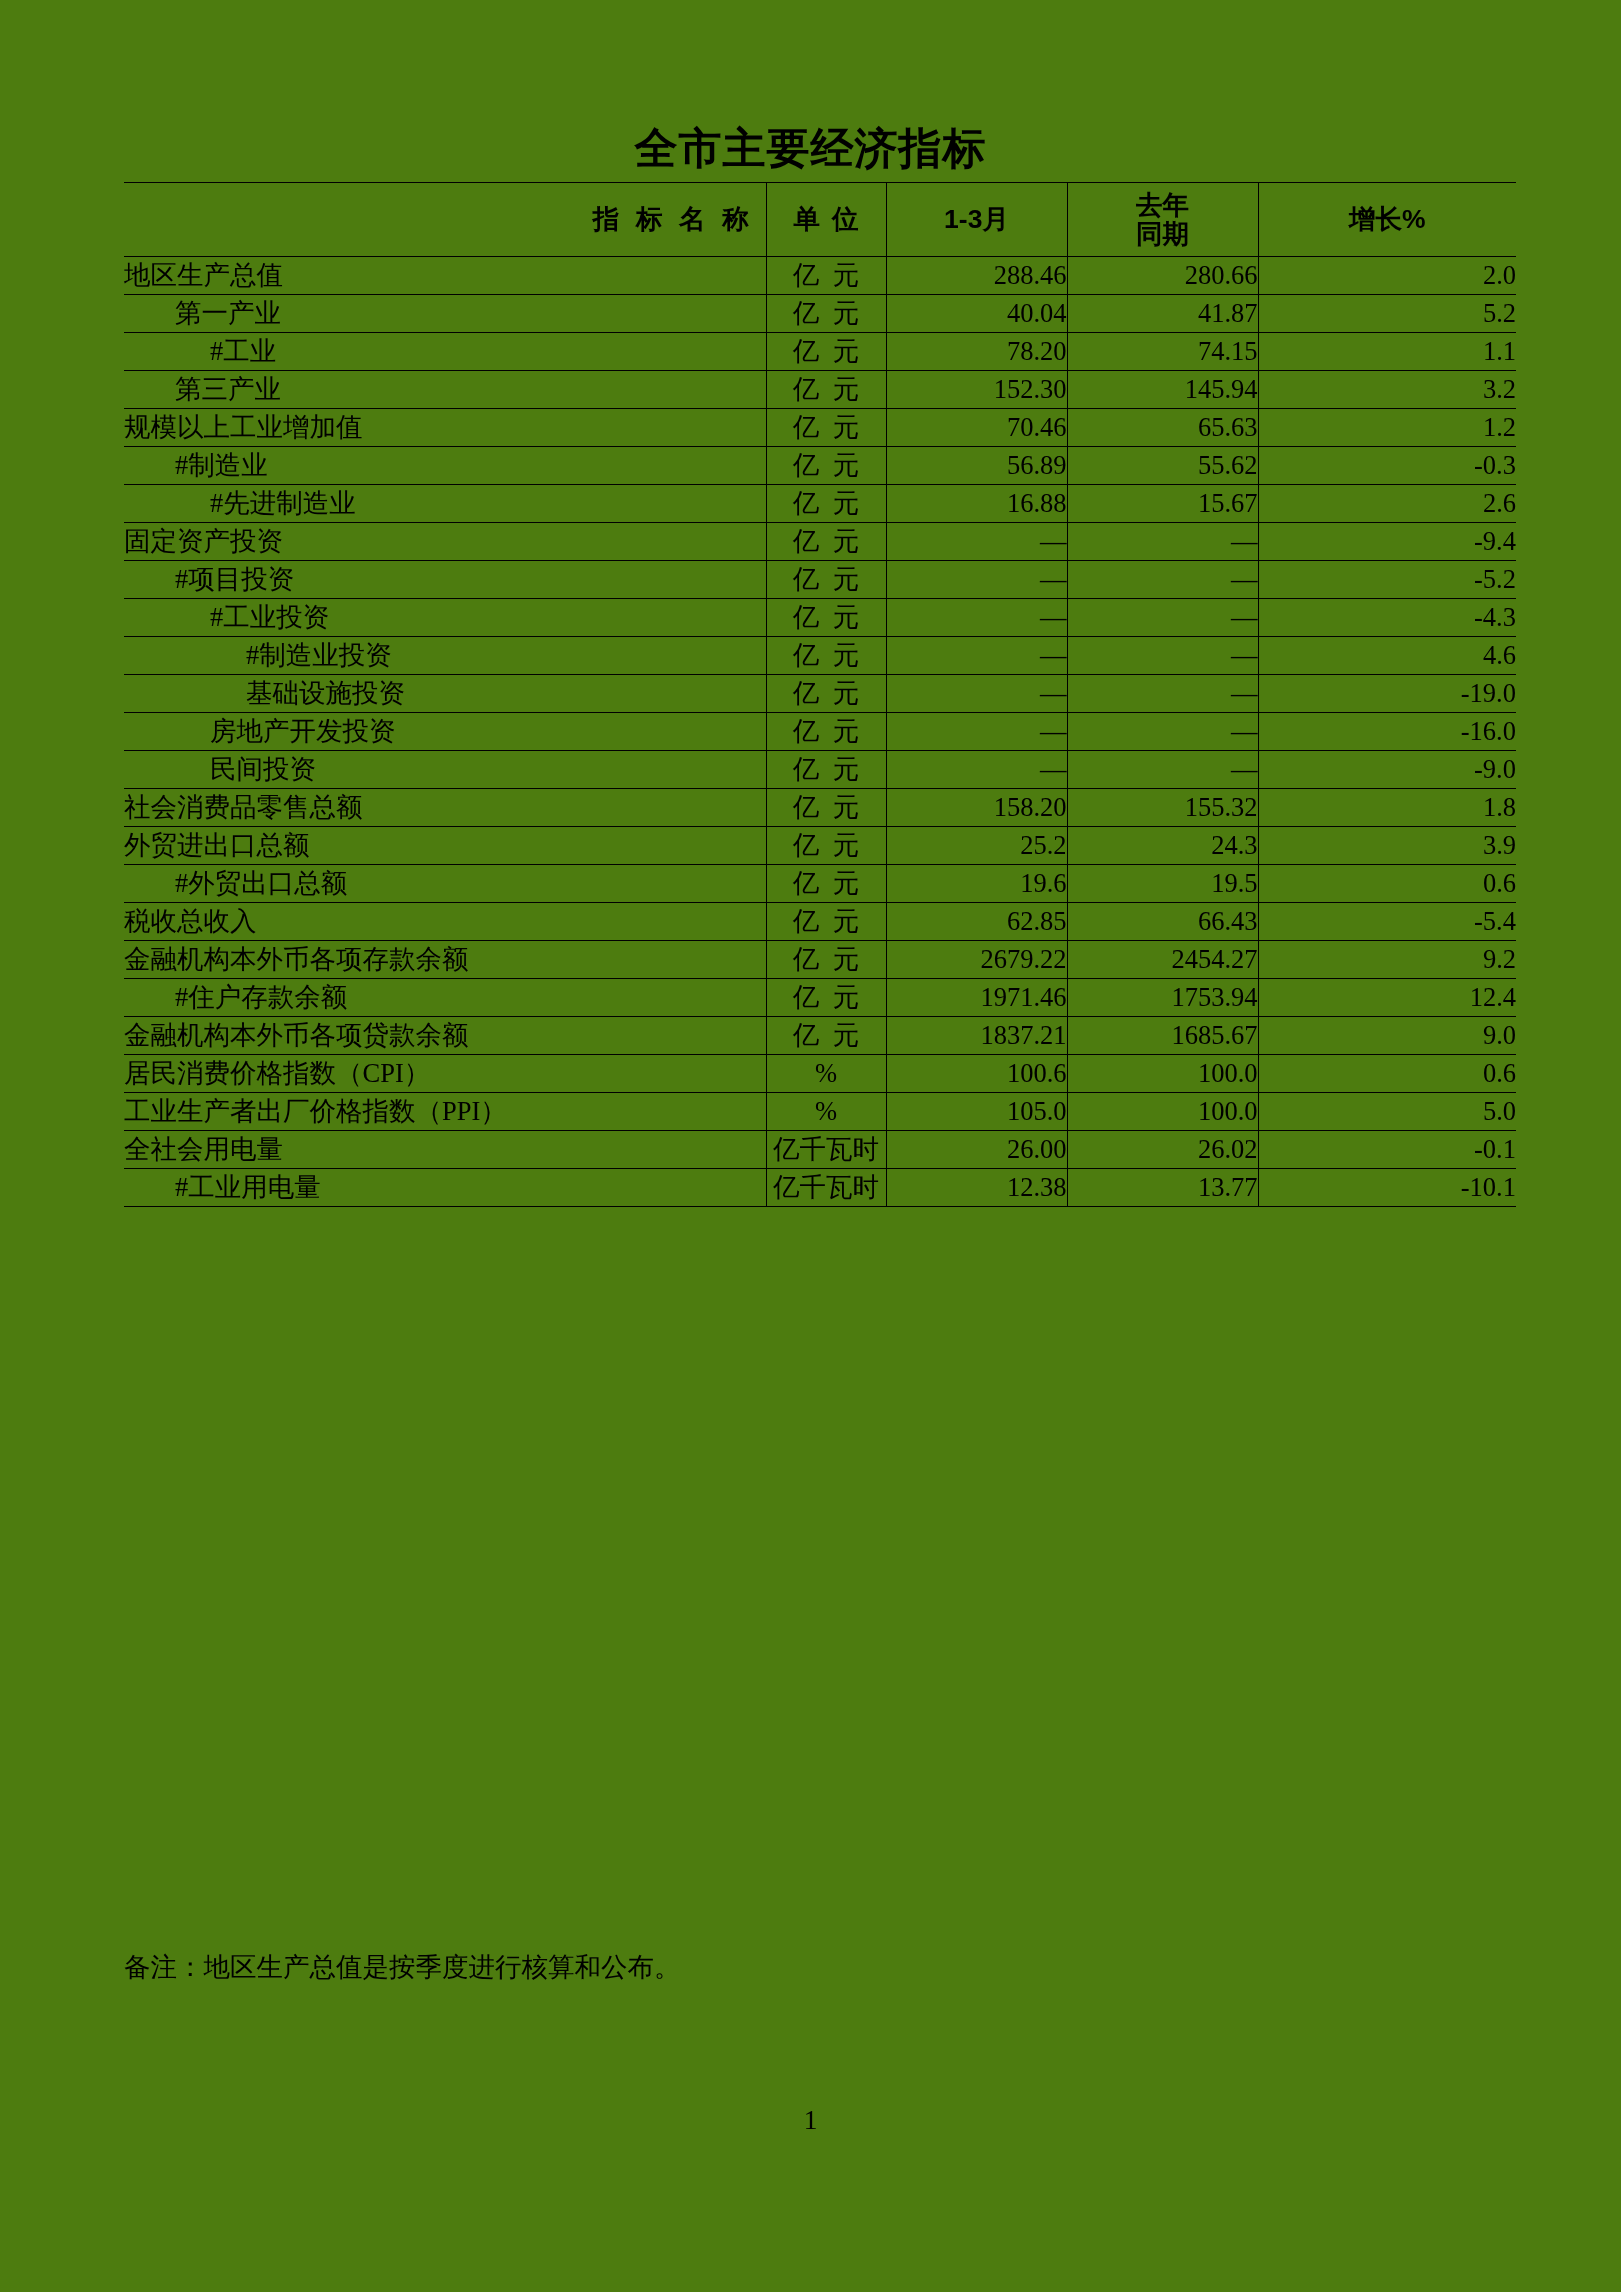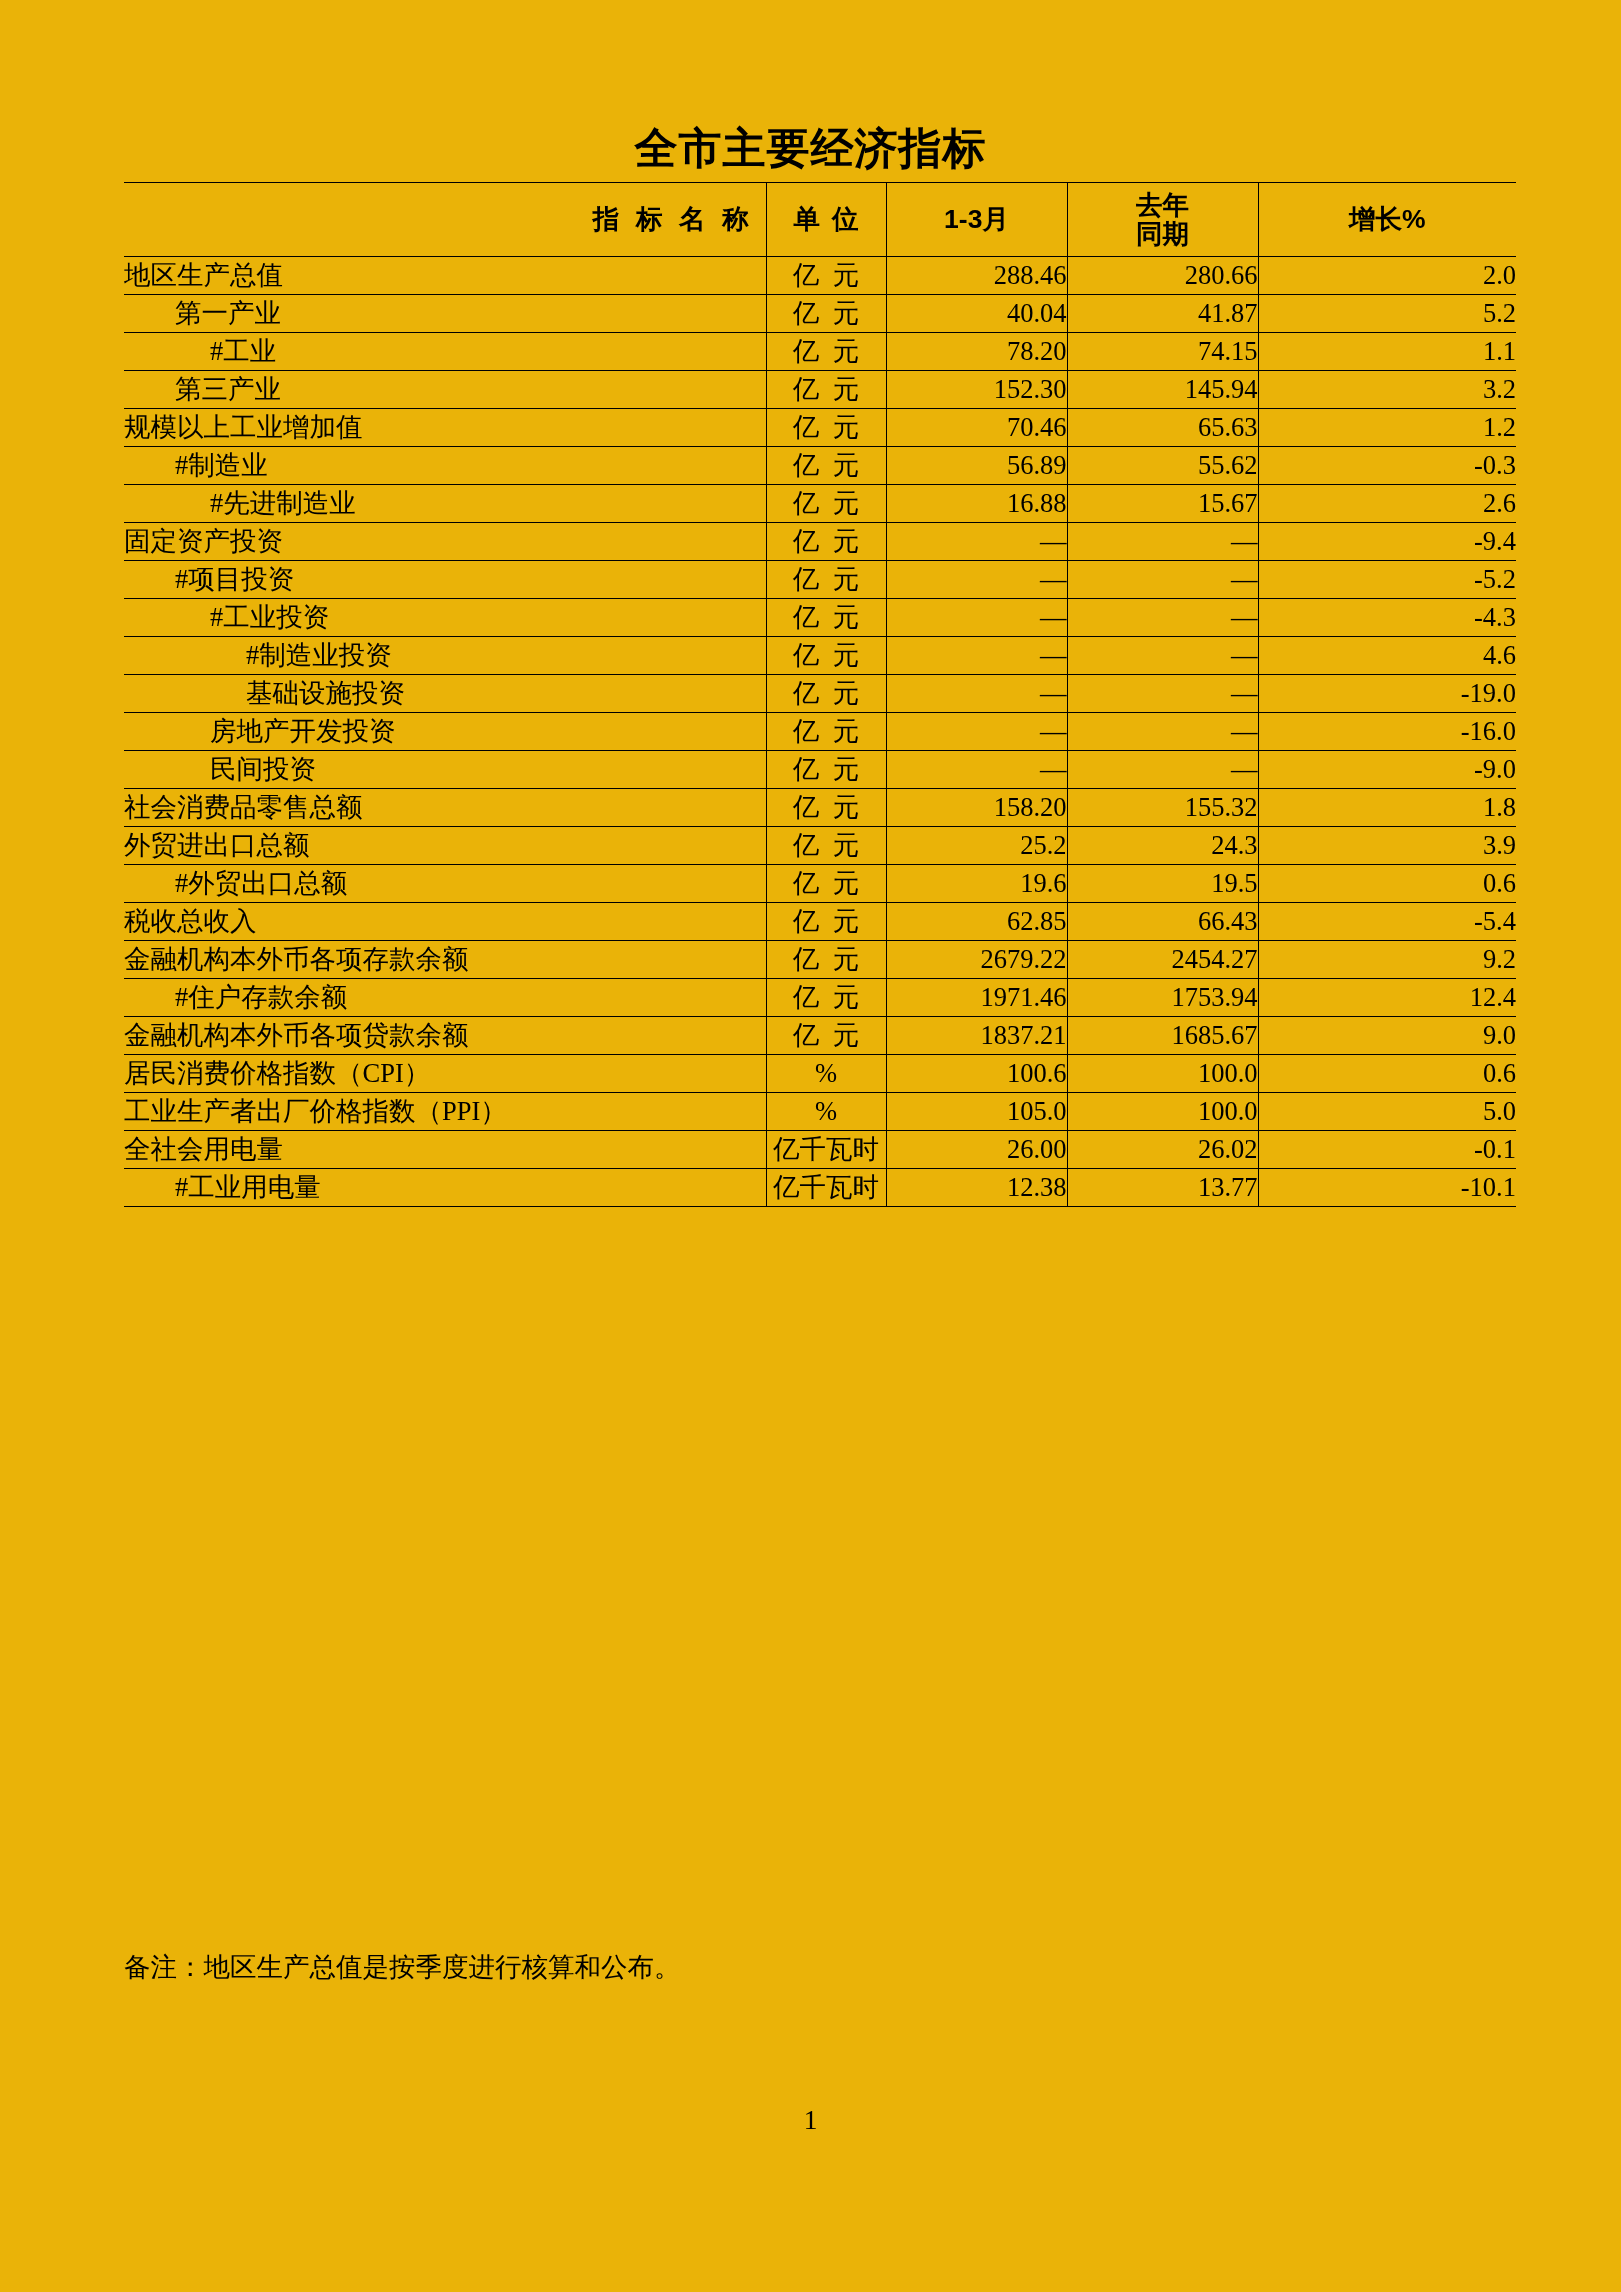--- a/index.html
+++ b/index.html
@@ -14,21 +14,21 @@
     color: #000000;
     position: relative;
     overflow: hidden;
   }
 
   .page {
     position: absolute;
     left: 0; top: 0;
     width: 1621px;
     height: 2293px;
-    background: #eab308;
+    background: #4d7c0f;
   }
 
   .doc-title {
     position: absolute;
     left: 0;
     top: 120px;
     width: 1621px;
     text-align: center;
     font-size: 43px;
     font-weight: bold;

